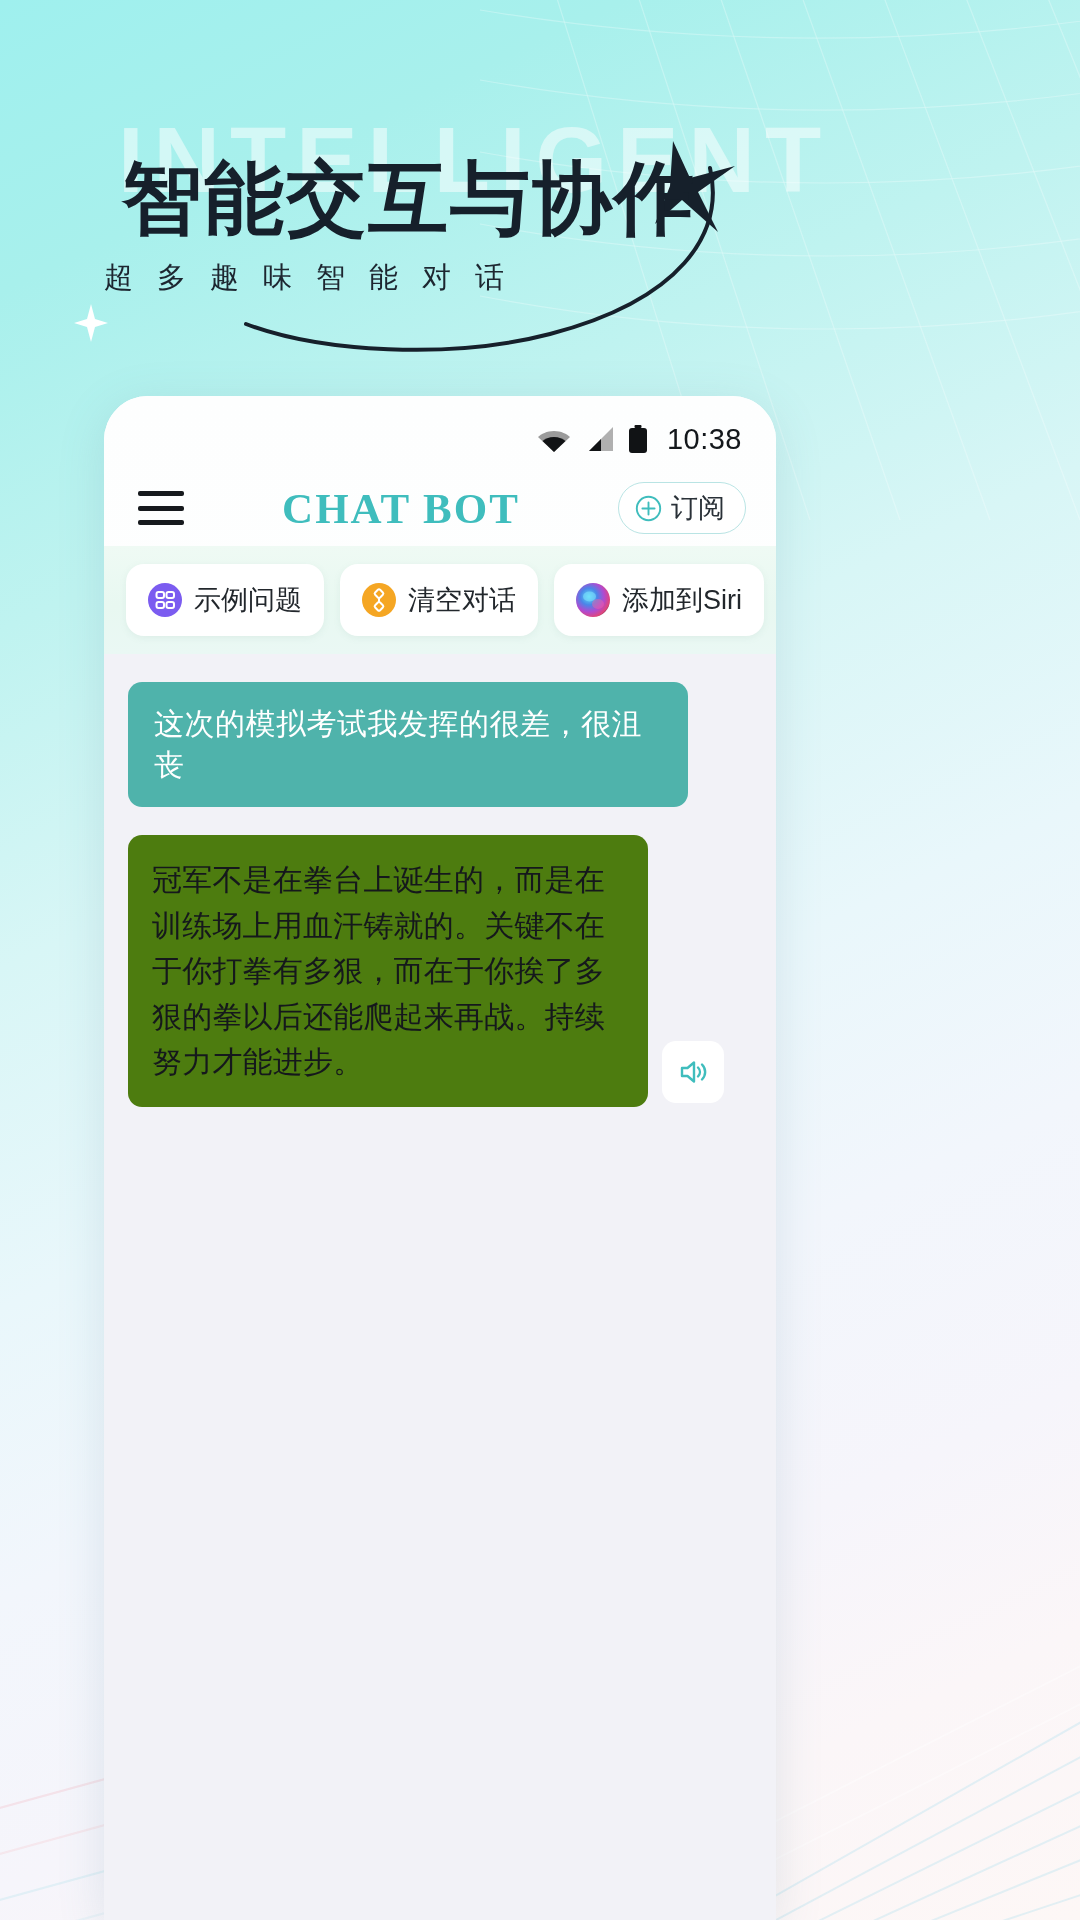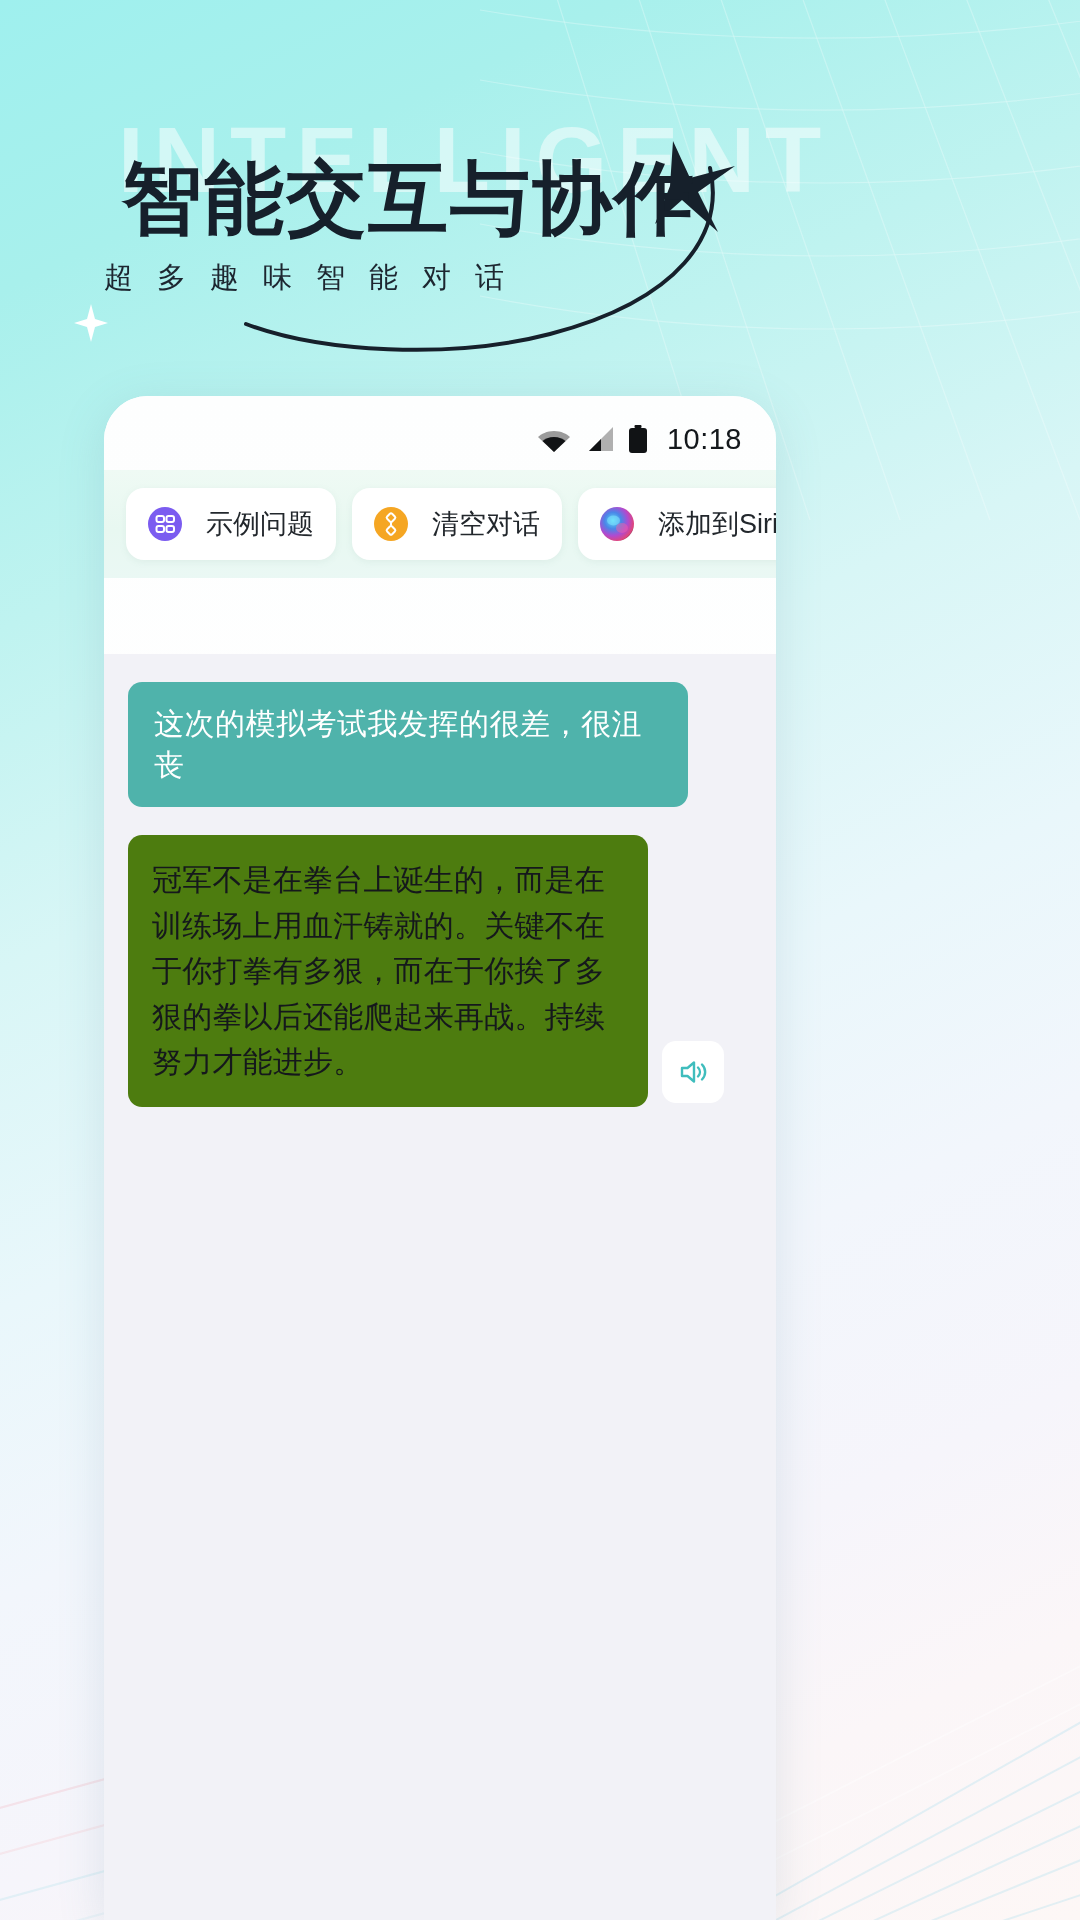--- a/index.html
+++ b/index.html
@@ -207,21 +207,21 @@
     background: linear-gradient(180deg, #effaf4 0%, #e8f8f1 55%, #eaf8f4 100%);
     display: flex;
     align-items: center;
     gap: 16px;
     padding: 0 22px;
     overflow: hidden;
   }
   .chip {
     display: flex;
     align-items: center;
-    gap: 24px;
+    gap: 12px;
     background: #ffffff;
     border-radius: 18px;
     height: 72px;
     padding: 0 22px;
     flex: 0 0 auto;
     box-shadow: 0 2px 7px rgba(120,160,150,.10);
     cursor: pointer;
   }
   .chip-label { font-size: 27px; color: #22272c; white-space: nowrap; }
   .chip-ic { width: 34px; height: 34px; flex: 0 0 auto; display:block; }
@@ -369,23 +369,40 @@
             <path d="M28 1 L28 25 L4 25 Z" fill="#b0b0b0"></path>
             <path d="M16 13 L16 25 L4 25 Z" fill="#111315"></path>
           </svg>
         </span>
         <span class="sb-icon">
           <svg width="18" height="28" viewBox="0 0 18 28">
             <rect x="5.5" y="0" width="7" height="3" rx="1" fill="#111315"></rect>
             <rect x="0" y="3" width="18" height="25" rx="3" fill="#111315"></rect>
           </svg>
         </span>
-        <span class="sb-time">10:18</span>
+        <span class="sb-time">10:38</span>
       </div>
 
+      <div class="app-header">
+        <div class="hamburger">
+          <span></span>
+            <span></span>
+            <span></span>
+        </div>
+        <div class="app-title">CHAT BOT</div>
+        <div class="subscribe-btn">
+          <span class="plus-ic">
+            <svg viewBox="0 0 27 27" width="27" height="27">
+              <circle cx="13.5" cy="13.5" r="11.7" fill="none" stroke="#3fbdbd" stroke-width="1.9"></circle>
+              <path d="M13.5 7.4 L13.5 19.6 M7.4 13.5 L19.6 13.5" stroke="#3fbdbd" stroke-width="1.9" stroke-linecap="round"></path>
+            </svg>
+          </span>
+          <span class="subscribe-label">订阅</span>
+        </div>
+      </div>
 
       <div class="chips-strip">
 
         <div class="chip">
           <span class="chip-ic">
             <svg viewBox="0 0 34 34" width="34" height="34">
               <circle cx="17" cy="17" r="17" fill="#7b5cf0"></circle>
               <rect x="8.5" y="9" width="7.5" height="6" rx="2" fill="none" stroke="#fff" stroke-width="2"></rect>
               <rect x="18.5" y="9" width="7.5" height="6" rx="2" fill="none" stroke="#fff" stroke-width="2"></rect>
               <rect x="8.5" y="19" width="7.5" height="6" rx="2" fill="none" stroke="#fff" stroke-width="2"></rect>

